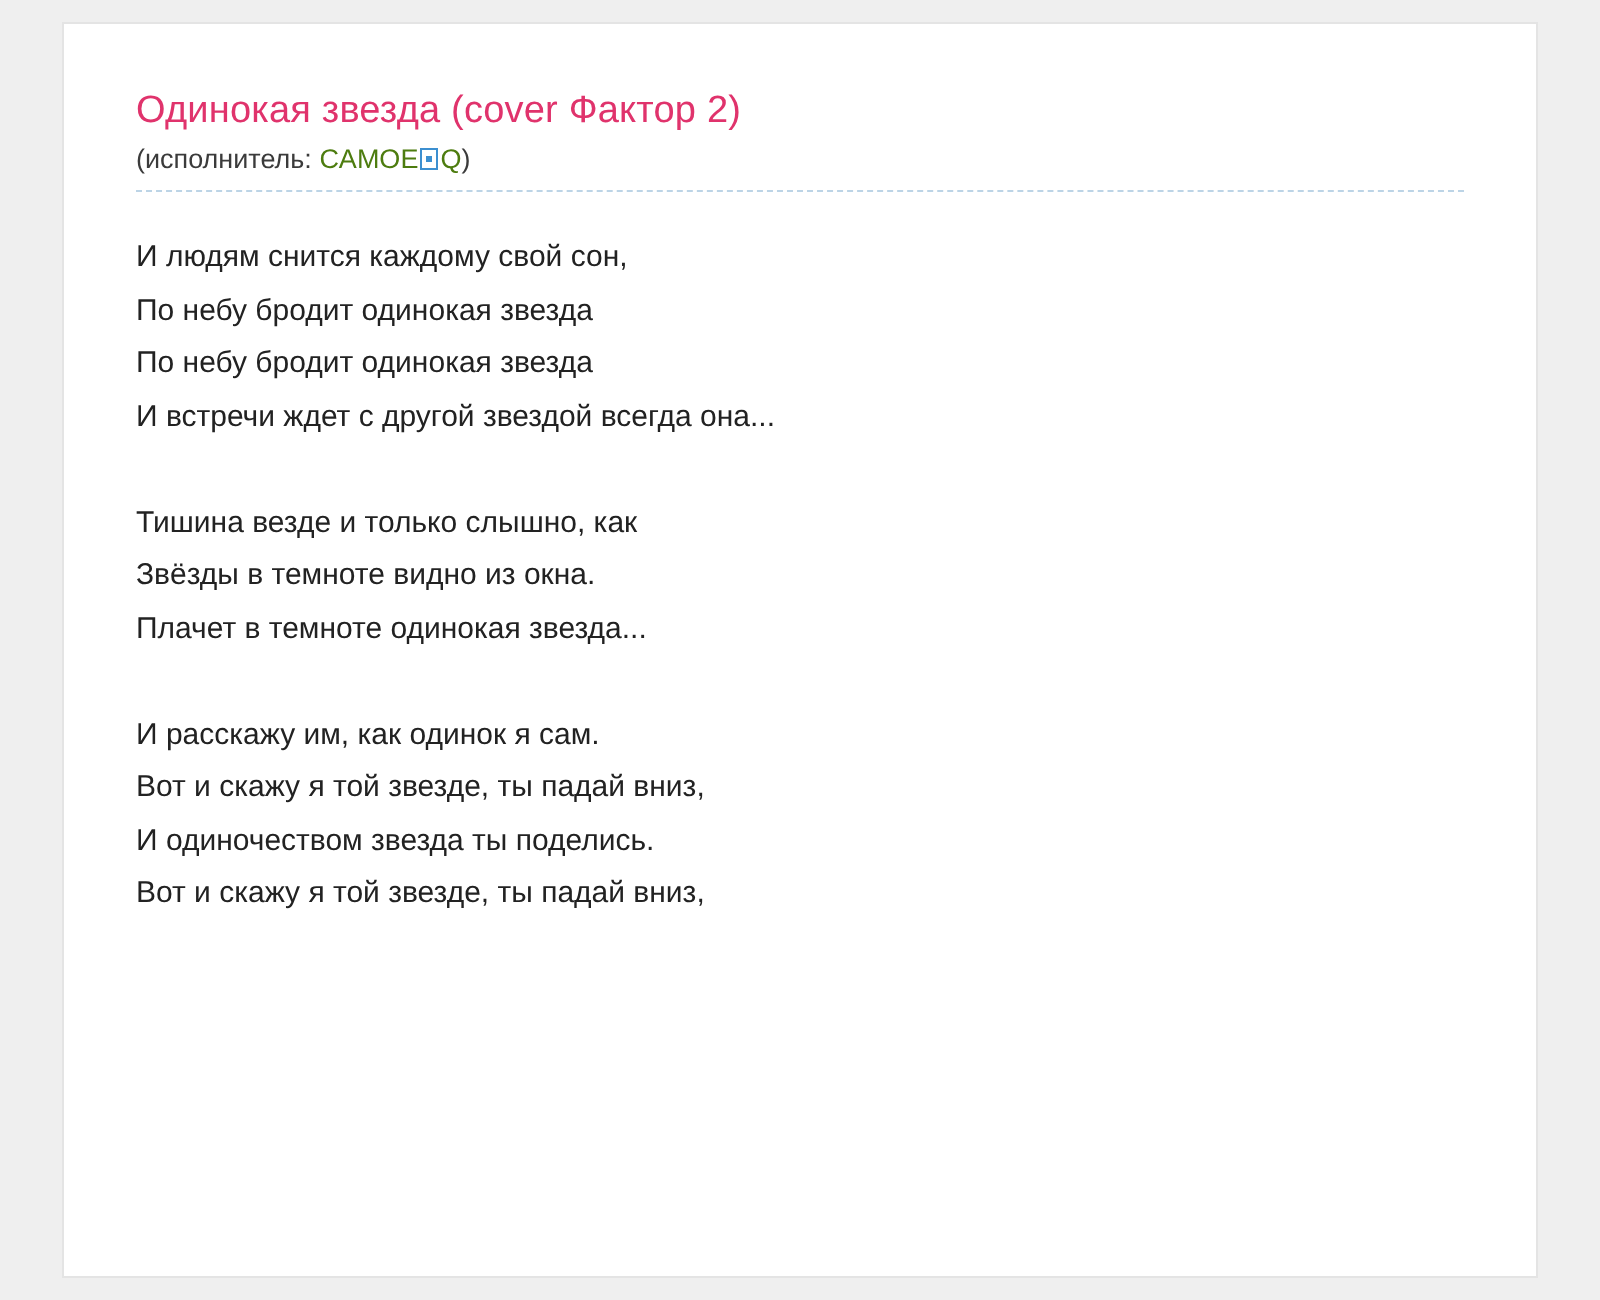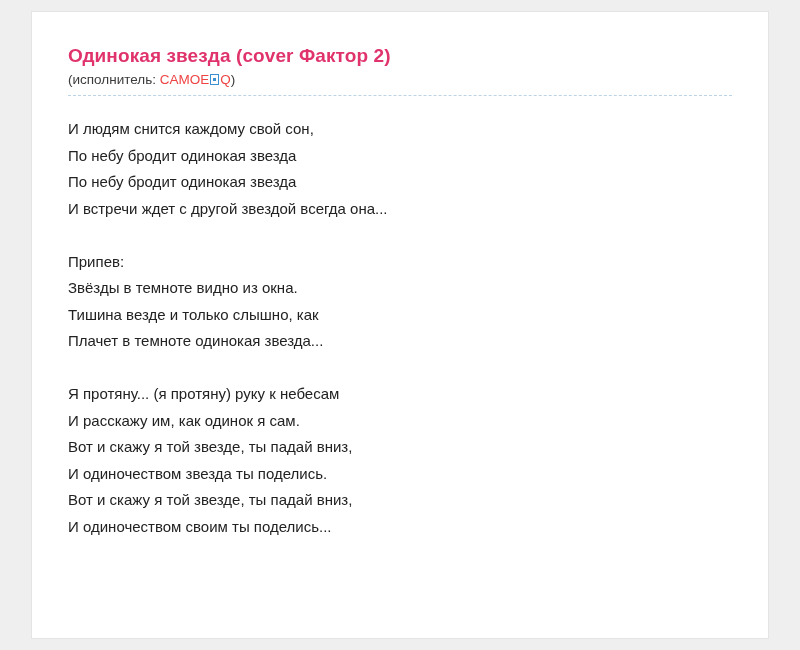--- a/index.html
+++ b/index.html
@@ -23,31 +23,31 @@
     box-sizing: border-box;
     padding: 32px 36px 0 36px;
     box-shadow: 0 0 0 1px #e4e4e4;
   }
   .song-title {
     color: #e0336c;
     font-size: 19px;
     line-height: 24px;
     letter-spacing: 0.1px;
     margin: 0 0 4px 0;
-    font-weight: bold;
+    font-weight: normal;
   }
   .performer-line {
     font-size: 13.5px;
     color: #3b3b3b;
     padding-bottom: 8px;
     border-bottom: 1px dashed #bcd4e6;
     margin-bottom: 0;
   }
   .performer-link {
-    color: #ef4444;
+    color: #4d7c0f;
     text-decoration: none;
   }
   .tofu {
     display: inline-block;
     width: 9px;
     height: 11px;
     border: 1px solid #3c8fd0;
     position: relative;
     top: 1px;
     margin: 0 1px;
@@ -86,26 +86,23 @@
   <div class="performer-line">
     <span>(исполнитель: </span><a class="performer-link" href="#"><span>CAMOE</span><span class="tofu"></span><span>Q</span></a><span>)</span>
   </div>
 
   <div class="lyrics">
       <div class="line">И людям снится каждому свой сон,</div>
       <div class="line">По небу бродит одинокая звезда</div>
       <div class="line">По небу бродит одинокая звезда</div>
       <div class="line">И встречи ждет с другой звездой всегда она...</div>
       <div class="blank"></div>
-      <div class="line">Припев:</div>
+      <div class="line">Тишина везде и только слышно, как</div>
       <div class="line">Звёзды в темноте видно из окна.</div>
-      <div class="line">Тишина везде и только слышно, как</div>
       <div class="line">Плачет в темноте одинокая звезда...</div>
       <div class="blank"></div>
-      <div class="line">Я протяну... (я протяну) руку к небесам</div>
       <div class="line">И расскажу им, как одинок я сам.</div>
       <div class="line">Вот и скажу я той звезде, ты падай вниз,</div>
       <div class="line">И одиночеством звезда ты поделись.</div>
       <div class="line">Вот и скажу я той звезде, ты падай вниз,</div>
-      <div class="line">И одиночеством своим ты поделись...</div>
     </div>
 
 </div>
 
 </body></html>

